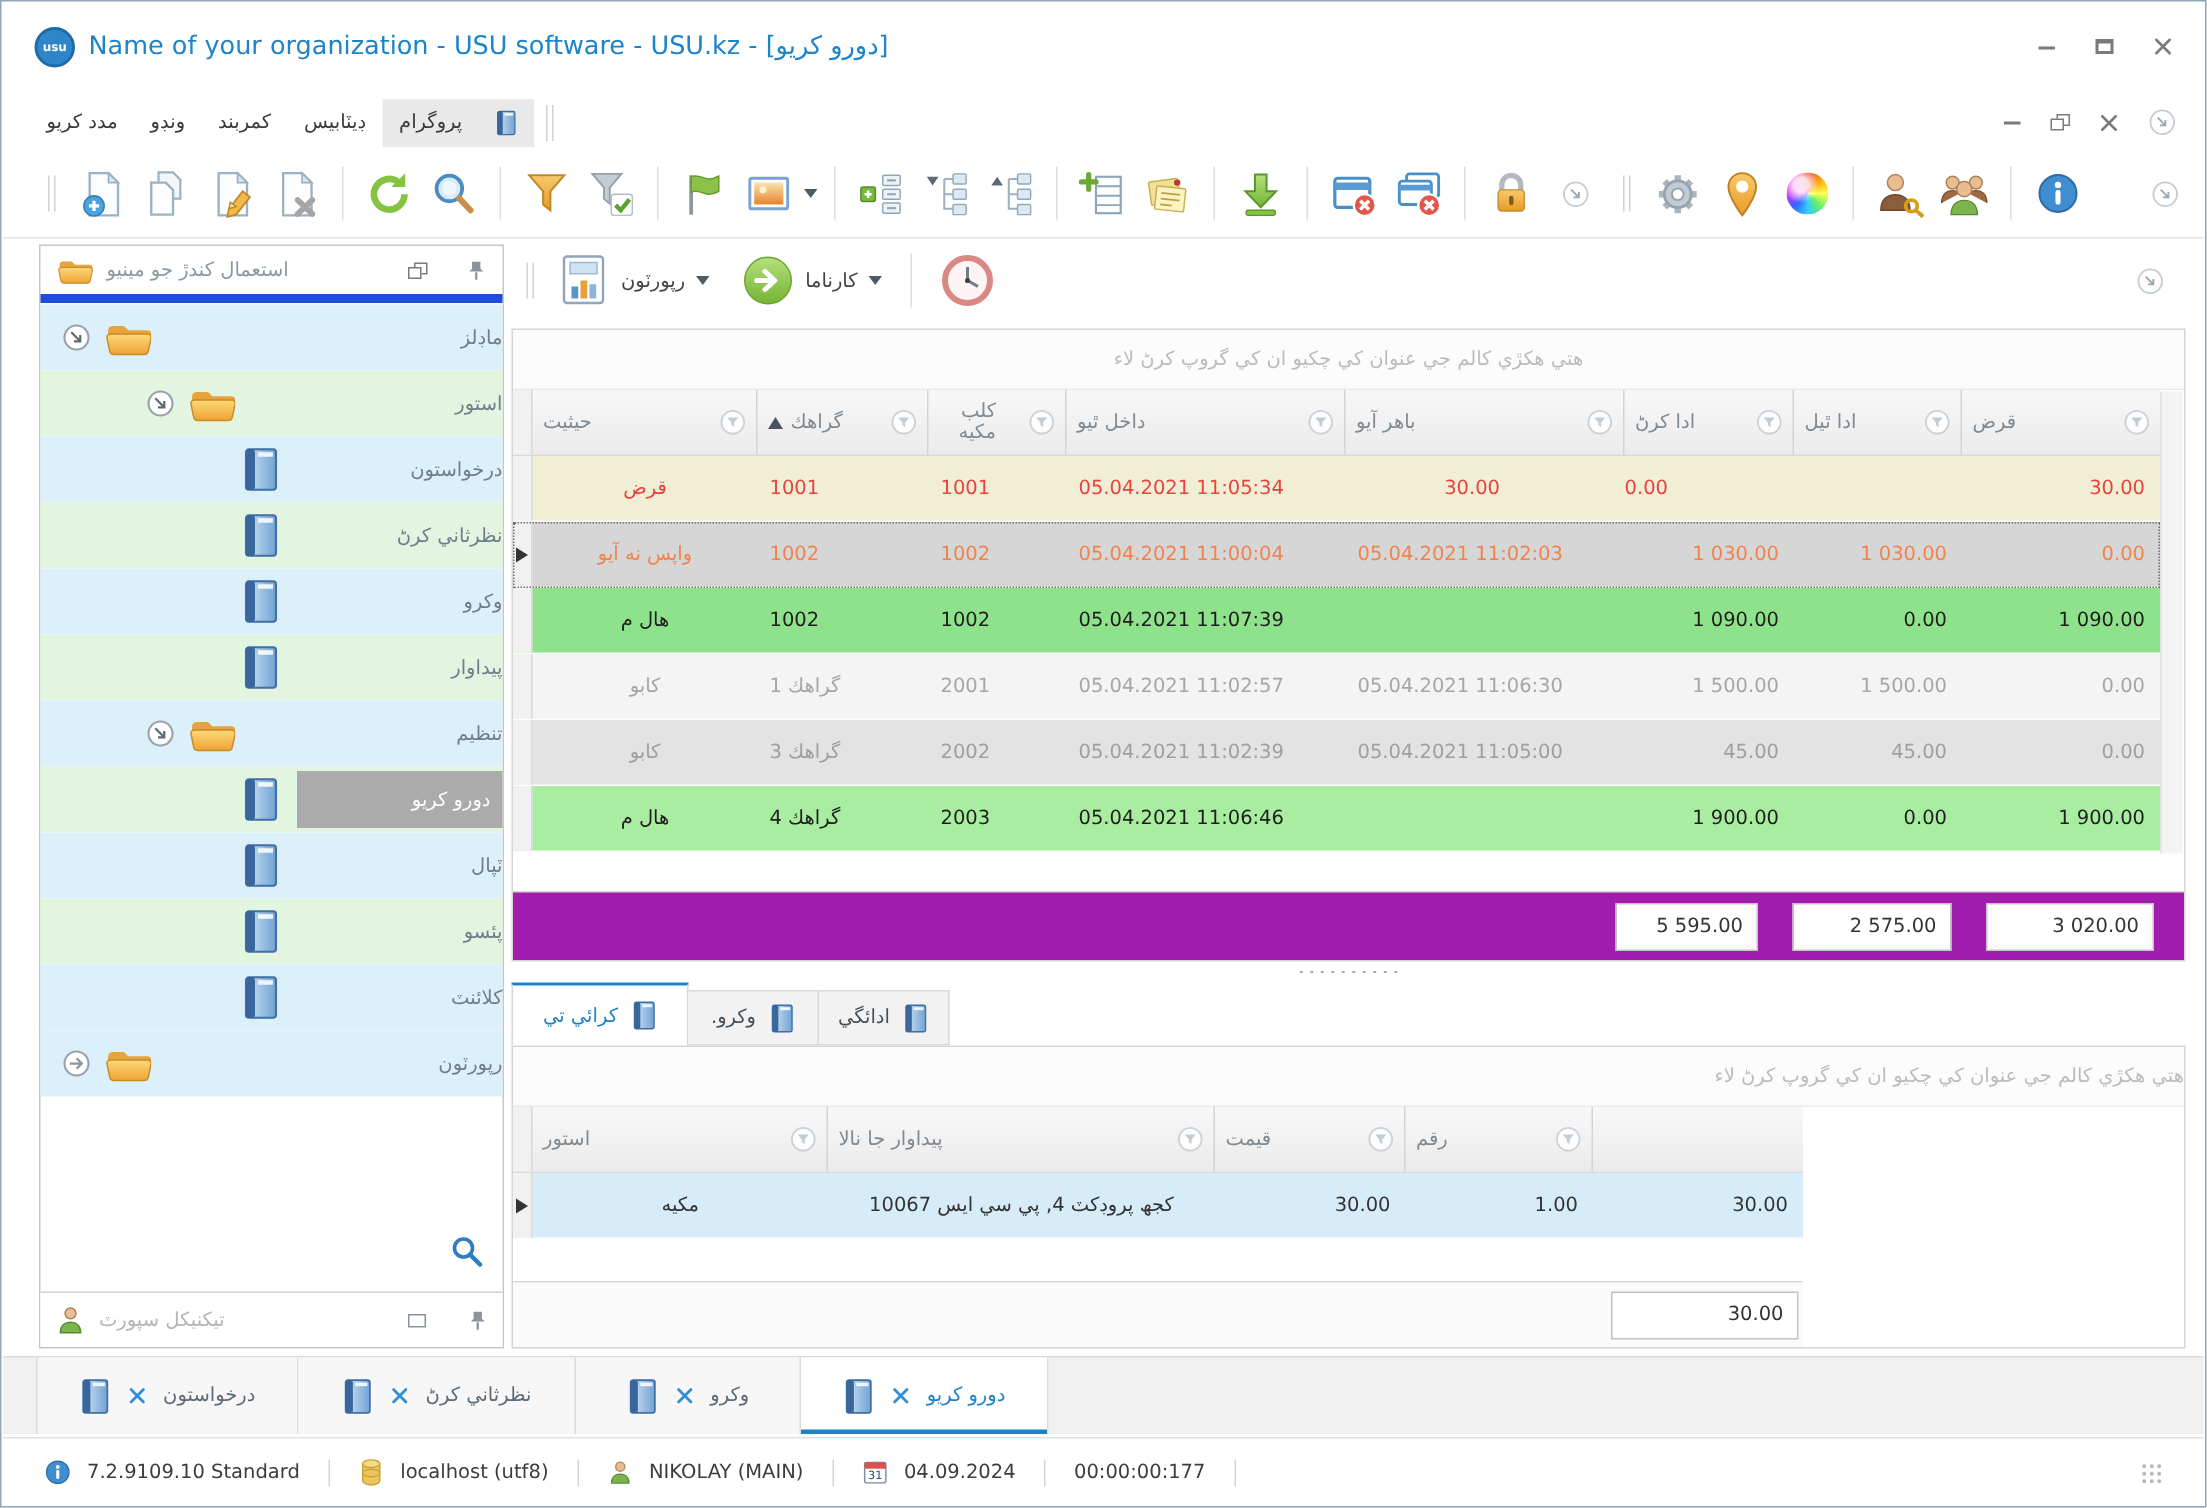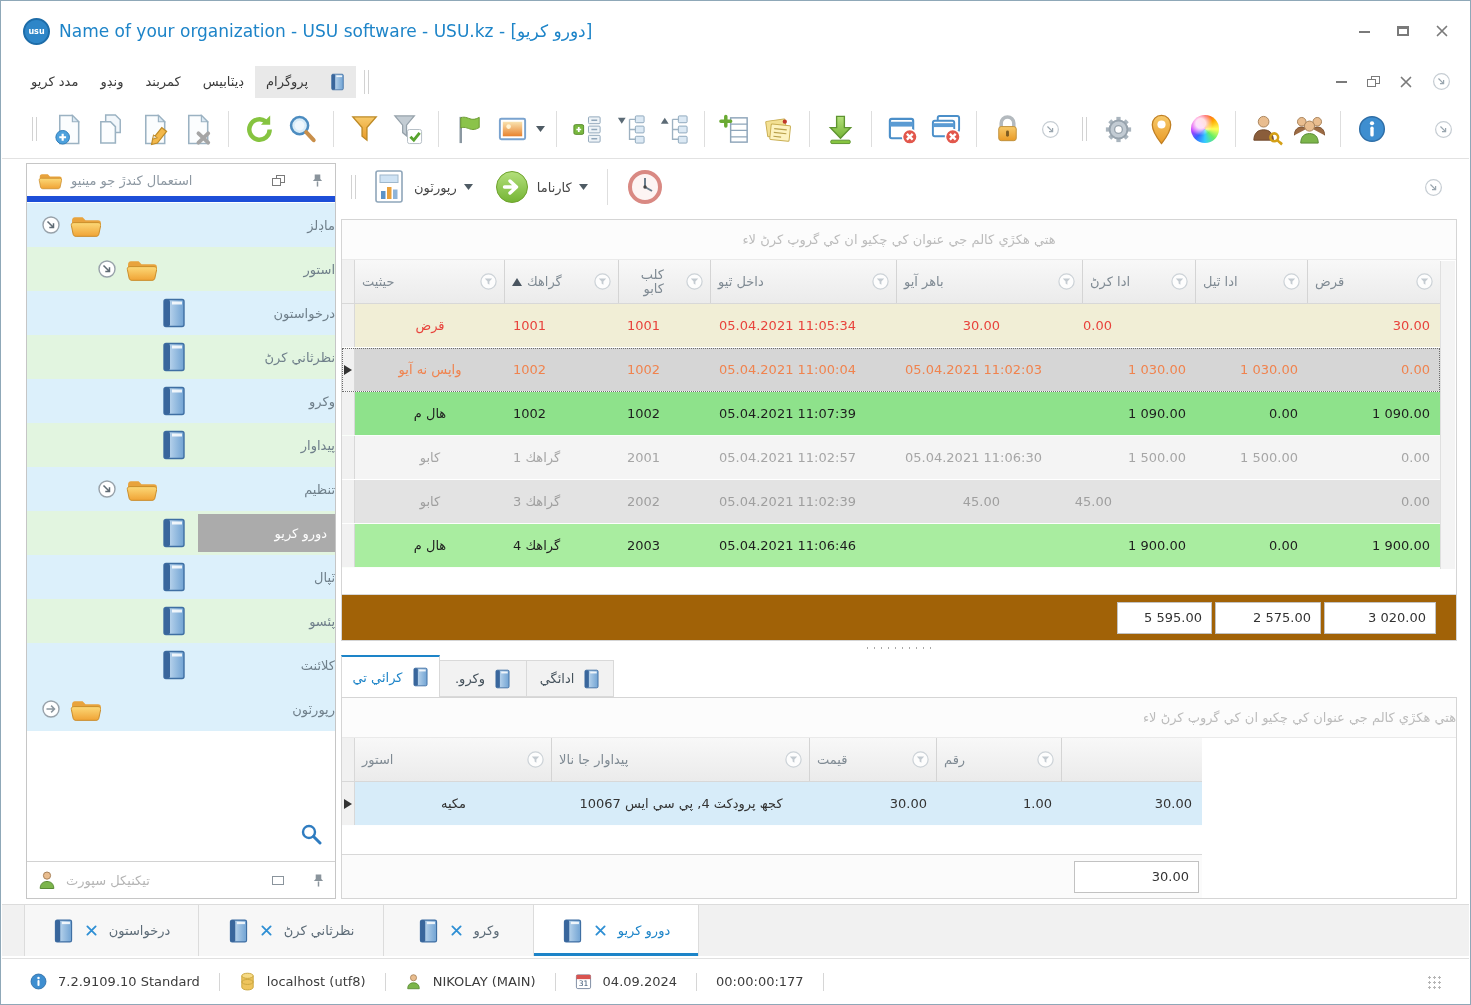--- a/index.html
+++ b/index.html
@@ -102,39 +102,39 @@
   .r-debt{background:var(--row-debt-bg);color:var(--row-debt-text)}
   .r-sel{background:var(--row-selected-bg);color:var(--row-selected-text);
     outline:1px dotted #6d6d6d;outline-offset:-1px}
   .r-hall{background:var(--row-inhall-bg);color:#1e1e1e}
   .r-lite{background:#f4f4f4;color:#a6a6a6}
   .r-gray{background:#e3e3e3;color:#9f9f9f}
   .r-hall2{background:var(--row-inhall2-bg);color:#1e1e1e}
   .vscroll{position:absolute;right:1px;top:41px;width:15px;height:308px;background:#f4f4f4;
     border-left:1px solid #e0e0e0}
   .gsum{position:absolute;left:0;right:0;bottom:0;height:46px;border-top:1px solid #d8d8d8;
-    background:#a16207;display:flex;align-items:center;justify-content:flex-end;gap:3px;padding-right:20px}
+    background:#a21caf;display:flex;align-items:center;justify-content:flex-end;gap:23px;padding-right:20px}
   .sbox{height:32px;border:1px solid #c2c2c2;background:#fff;display:flex;align-items:center;
     justify-content:flex-end;padding:0 9px;font-size:13px;color:#333}
   .w1{width:95px}.w2{width:106px}.w3{width:112px}
 
   .splitter{position:absolute;top:478px;left:0;right:0;height:14px;display:flex;
     align-items:center;justify-content:center}
   .splitdots{width:70px;height:4px;
     background-image:radial-gradient(#a9a9a9 1.1px,transparent 1.3px);background-size:7px 4px}
 
   
   .dtabs{position:absolute;top:492px;left:0;height:42px;display:flex}
   .dtab{display:flex;align-items:center;justify-content:center;gap:9px;font-size:13px;
     color:#45525c;background:#f2f2f2;border:1px solid #d9d9d9;border-left:none;margin-top:5px}
   .dtab:first-child{border-left:1px solid #d9d9d9}
   .dtab.active{margin-top:0;background:#fff;color:var(--accent);
     border-top:2px solid var(--accent);border-bottom:none}
   .dtab svg{width:17px;height:20px}
-  .dw1{width:99px}.dw2{width:87px}.dw3{width:87px}
+  .dw1{width:118px}.dw2{width:87px}.dw3{width:87px}
 
   
   .grid2{top:534px;height:202px}
   .bgc1{flex:0 0 197px}.bgc2{flex:0 0 258px}.bgc3{flex:0 0 127px}.bgc4{flex:0 0 125px}.bgc5{flex:0 0 140px}
   .bwidth{width:860px}
   .r-blue{background:#d7ecf9;color:#333}
   .bgsum{position:absolute;left:0;bottom:0;width:860px;height:44px;border-top:1px solid #d8d8d8;
     background:#fbfbfb;display:flex;align-items:center;justify-content:flex-end;padding-right:3px}
   .bgsum .sbox{width:125px}
 
@@ -755,21 +755,21 @@
         <div class="gh gc2">
           <svg class="sorticon">
               <use href="#i-sort"></use>
             </svg>
           <span class="ghl rtl">گراهك</span>
           <svg class="fun">
               <use href="#i-gfunnel"></use>
             </svg>
         </div>
         <div class="gh gc3">
-          <span class="ghl rtl" style="white-space:normal;width:38px">كلب كابو</span>
+          <span class="ghl rtl" style="white-space:normal;width:38px">كلب مكيه</span>
           <svg class="fun">
               <use href="#i-gfunnel"></use>
             </svg>
         </div>
         <div class="gh gc4">
           <span class="ghl rtl">داخل ٿيو</span>
           <svg class="fun">
               <use href="#i-gfunnel"></use>
             </svg>
         </div>
@@ -914,20 +914,23 @@
             <span class="rtl">كابو</span>
           </div>
         <div class="cell gc2 al">
             <span>گراهك 3</span>
           </div>
         <div class="cell gc3 al">
             <span>2002</span>
           </div>
         <div class="cell gc4 al">
             <span>05.04.2021 11:02:39</span>
+          </div>
+        <div class="cell gc5 al">
+            <span>05.04.2021 11:05:00</span>
           </div>
         <div class="cell gc6 ar">
             <span>45.00</span>
           </div>
         <div class="cell gc7 ar">
             <span>45.00</span>
           </div>
         <div class="cell gc8 ar">
             <span>0.00</span>
           </div>

